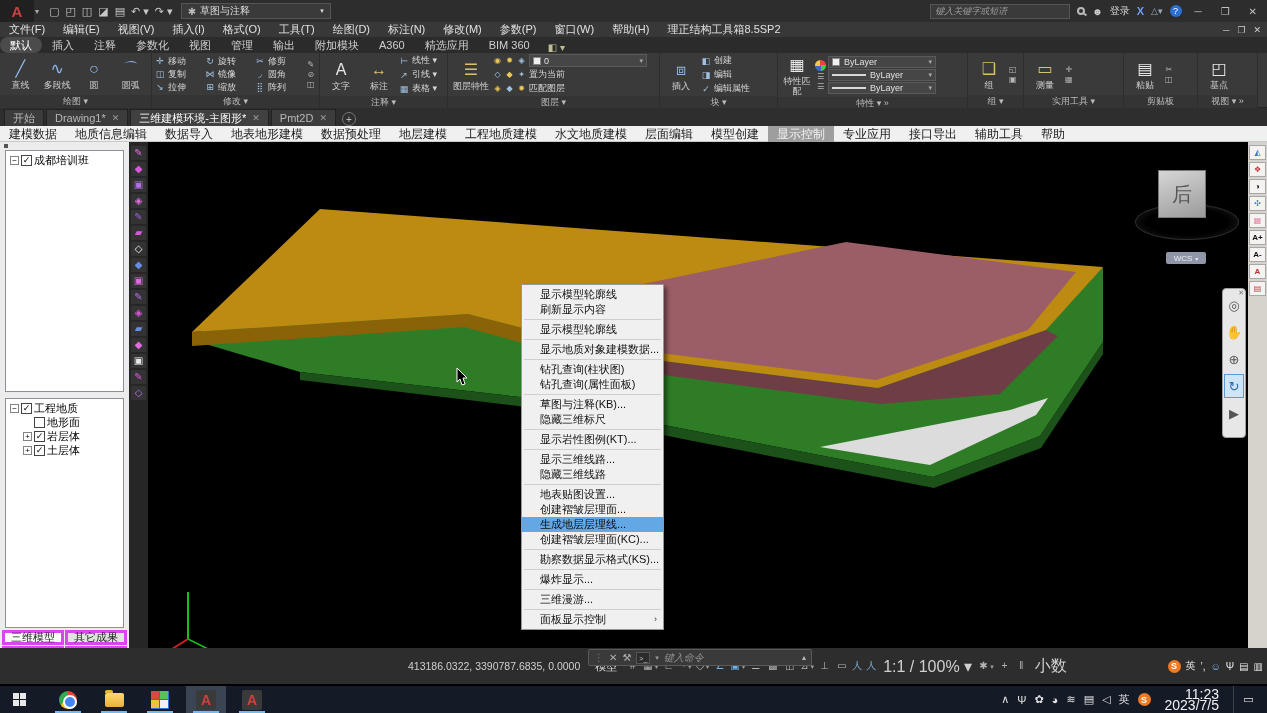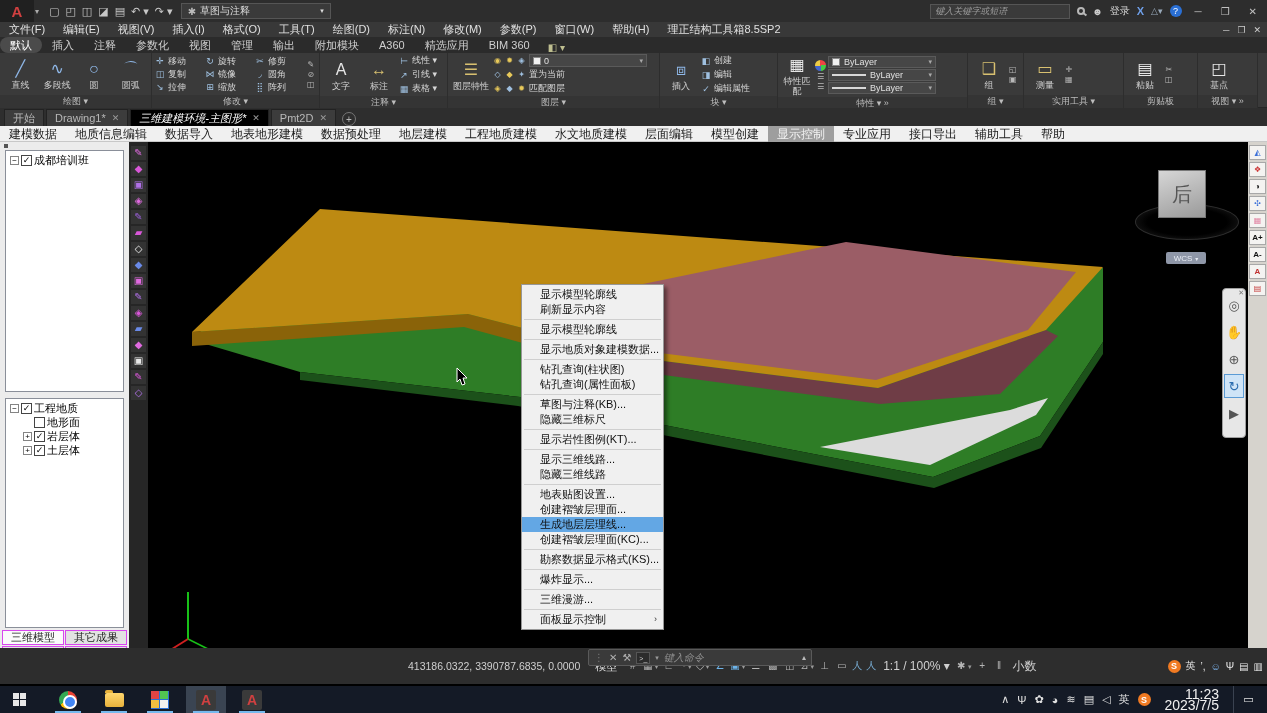--- a/index.html
+++ b/index.html
@@ -74,21 +74,21 @@
     background:conic-gradient(#e44 0 25%,#4c4 25% 50%,#46c 50% 75%,#ec4 75% 100%);}
   .laygrid{display:flex;flex-direction:column;gap:1px;font-size:9px;}
   .layrow{display:flex;align-items:center;gap:3px;}
   .layrow .g{font-size:8px;width:9px;text-align:center;}
 
   
   .filetabs{position:absolute;left:0;top:108px;width:1267px;height:18px;background:#2e2e2e;
     display:flex;align-items:flex-end;color:#b8b8b8;font-size:11px;}
   .ftab{background:#3c3c3c;border:1px solid #222;border-bottom:none;margin-right:2px;
     padding:1px 8px;display:flex;gap:6px;align-items:center;line-height:14px;}
-  .ftab.active{background:#000000;color:#fff;font-style:italic;}
+  .ftab.active{background:#404040;color:#fff;}
   .ftab .x{color:#999;font-size:9px;}
   .ftab-plus{width:14px;height:14px;border-radius:50%;border:1px solid #777;color:#bbb;
     display:flex;align-items:center;justify-content:center;font-size:10px;margin-left:4px;}
 
   
   .pluginmenu{position:absolute;left:0;top:126px;width:1267px;height:16px;background:#f0f0f0;
     display:flex;align-items:center;color:#1a1a1a;font-size:12px;border-bottom:1px solid #c8c8c8;}
   .pm-item{padding:0 9px;line-height:16px;white-space:nowrap;}
   .pm-item.active{background:#9e9e9e;color:#f2f2f2;}
 
@@ -100,21 +100,21 @@
   .lp-grip i{width:4px;height:4px;background:#555;display:block;}
   .treebox{position:absolute;background:#fff;border:1px solid #8a8f99;overflow:hidden;padding:2px 0;}
   .tnode{display:flex;align-items:center;height:14px;font-size:11px;color:#000;white-space:nowrap;}
   .exp{width:9px;height:9px;border:1px solid #848484;background:#fff;font-size:8px;line-height:7px;
     text-align:center;color:#000;margin-right:2px;flex:0 0 auto;}
   .exp.none{border:none;background:transparent;}
   .cb{width:11px;height:11px;border:1px solid #444;background:#fff;display:flex;align-items:center;
     justify-content:center;font-size:9px;line-height:1;color:#000;margin-right:2px;flex:0 0 auto;}
   .lp-tabs{position:absolute;left:2px;top:488px;width:125px;display:grid;
     grid-template-columns:1fr 1fr;gap:1px;}
-  .lp-tab{height:15px;background:#e2e2e2;border:1px solid #d946ef;font-size:11px;color:#222;
+  .lp-tab{height:15px;background:#e2e2e2;border:3px solid #d946ef;font-size:11px;color:#222;
     display:flex;align-items:center;justify-content:center;}
   .lp-tab.active{background:#fbfbfb;}
 
   .lefticons{position:absolute;left:129px;top:0;width:19px;height:526px;background:#262626;
     display:flex;flex-direction:column;align-items:center;padding-top:4px;gap:2px;}
   .lic{width:15px;height:14px;font-size:10px;line-height:14px;text-align:center;background:#333;}
 
   .viewport{position:absolute;left:148px;top:0;width:1100px;height:526px;background:#000;overflow:hidden;}
 
   .righticons{position:absolute;left:1248px;top:0;width:19px;height:526px;background:#d6d3cd;
@@ -162,21 +162,21 @@
 
   
   .statusbar{position:absolute;left:0;top:648px;width:1267px;height:36px;background:#2d2d2d;
     display:flex;align-items:center;color:#c8c8c8;font-size:11px;}
   .sb-coords{margin-left:400px;font-size:10.5px;color:#cfcfcf;padding:0 8px;}
   .sb-model{padding:0 7px;color:#ddd;}
   .sbi{min-width:17px;text-align:center;font-size:10px;color:#b5b5b5;padding:0 2px;line-height:18px;}
   .sbi.on{color:#6db3e8;}
   .sbi .dd{font-size:7px;color:#9a9a9a;}
   .sb-ann{color:#7ab0d8;font-size:10px;padding:0 2px;}
-  .sb-txt{padding:0 5px;color:#d0d0d0;font-size:12px;white-space:nowrap;}
+  .sb-txt{padding:0 5px;color:#d0d0d0;font-size:16px;white-space:nowrap;}
   .sb-right{margin-left:auto;display:flex;align-items:center;gap:5px;padding-right:4px;}
   .sogou{width:13px;height:13px;border-radius:50%;background:var(--sogou_orange);color:#fff;
     font-weight:bold;font-size:9px;display:flex;align-items:center;justify-content:center;}
   .ime{font-size:10px;color:#e8e8e8;}
 
   
   .taskbar{position:absolute;left:0;top:686px;width:1267px;height:27px;background:#141a26;
     display:flex;align-items:center;color:#e8e8e8;}
   .start{width:38px;height:27px;display:flex;align-items:center;justify-content:center;}
   .winlogo{width:13px;height:13px;display:grid;grid-template-columns:6px 6px;grid-template-rows:6px 6px;gap:1px;}

